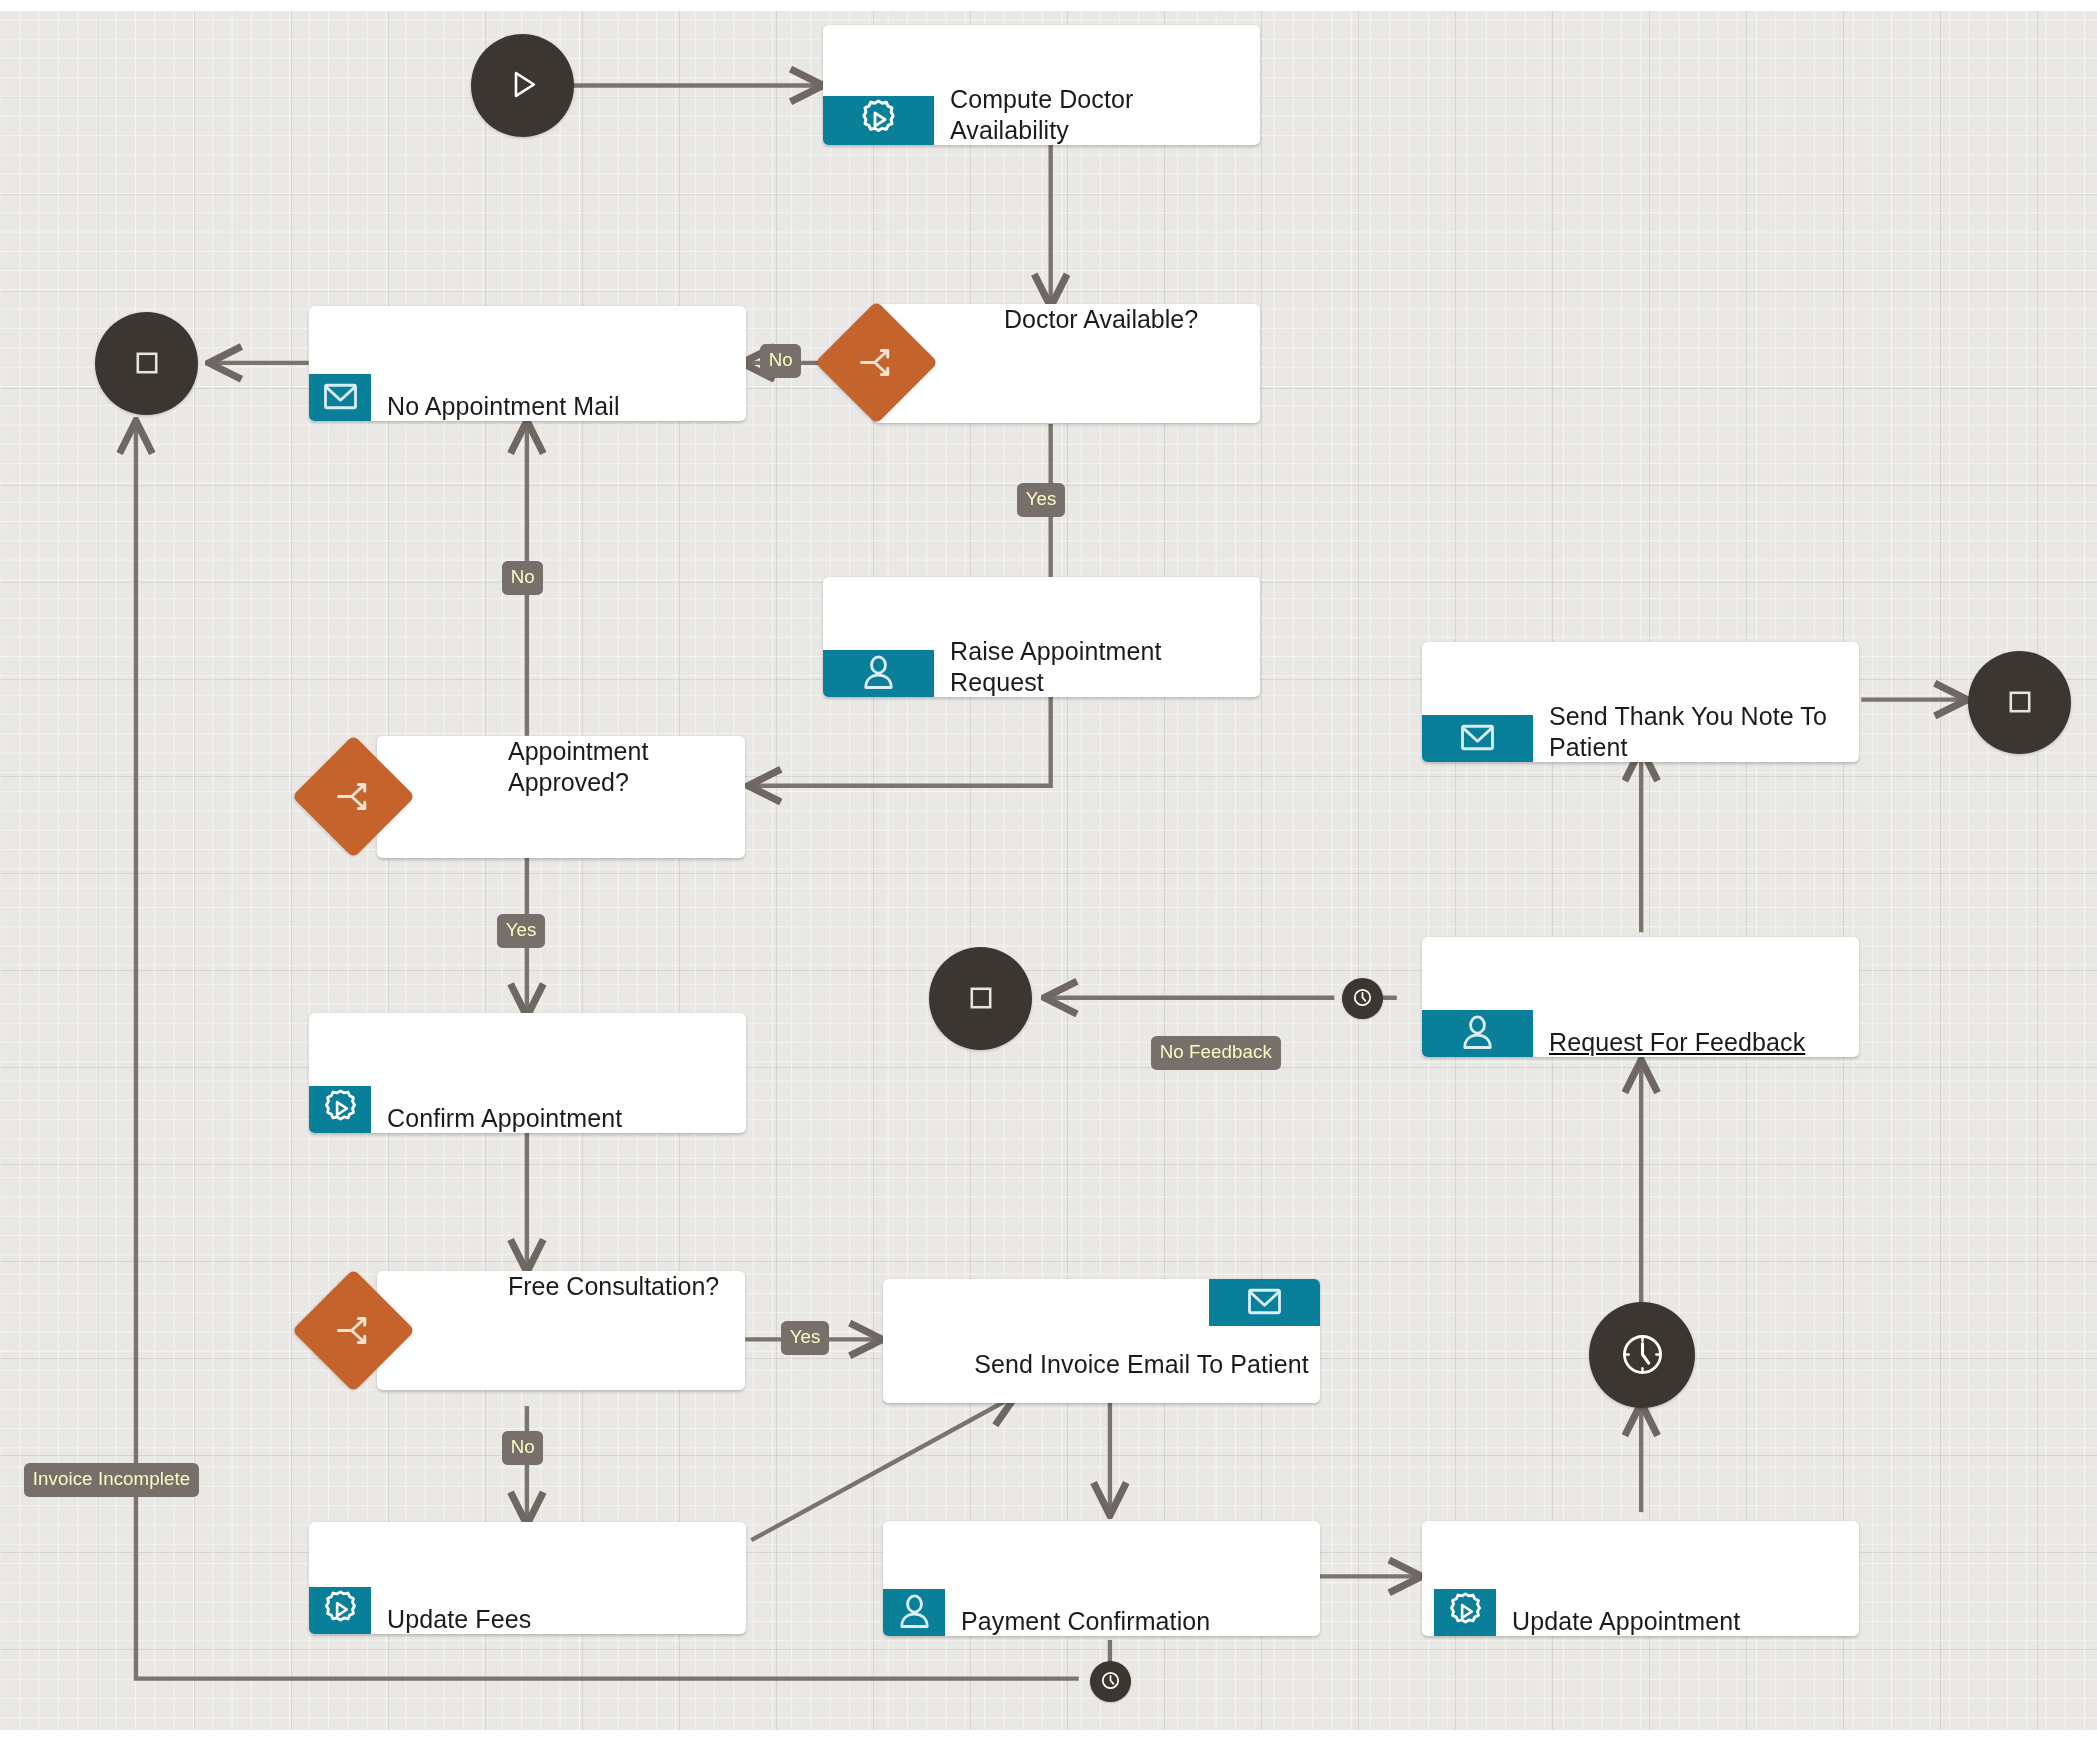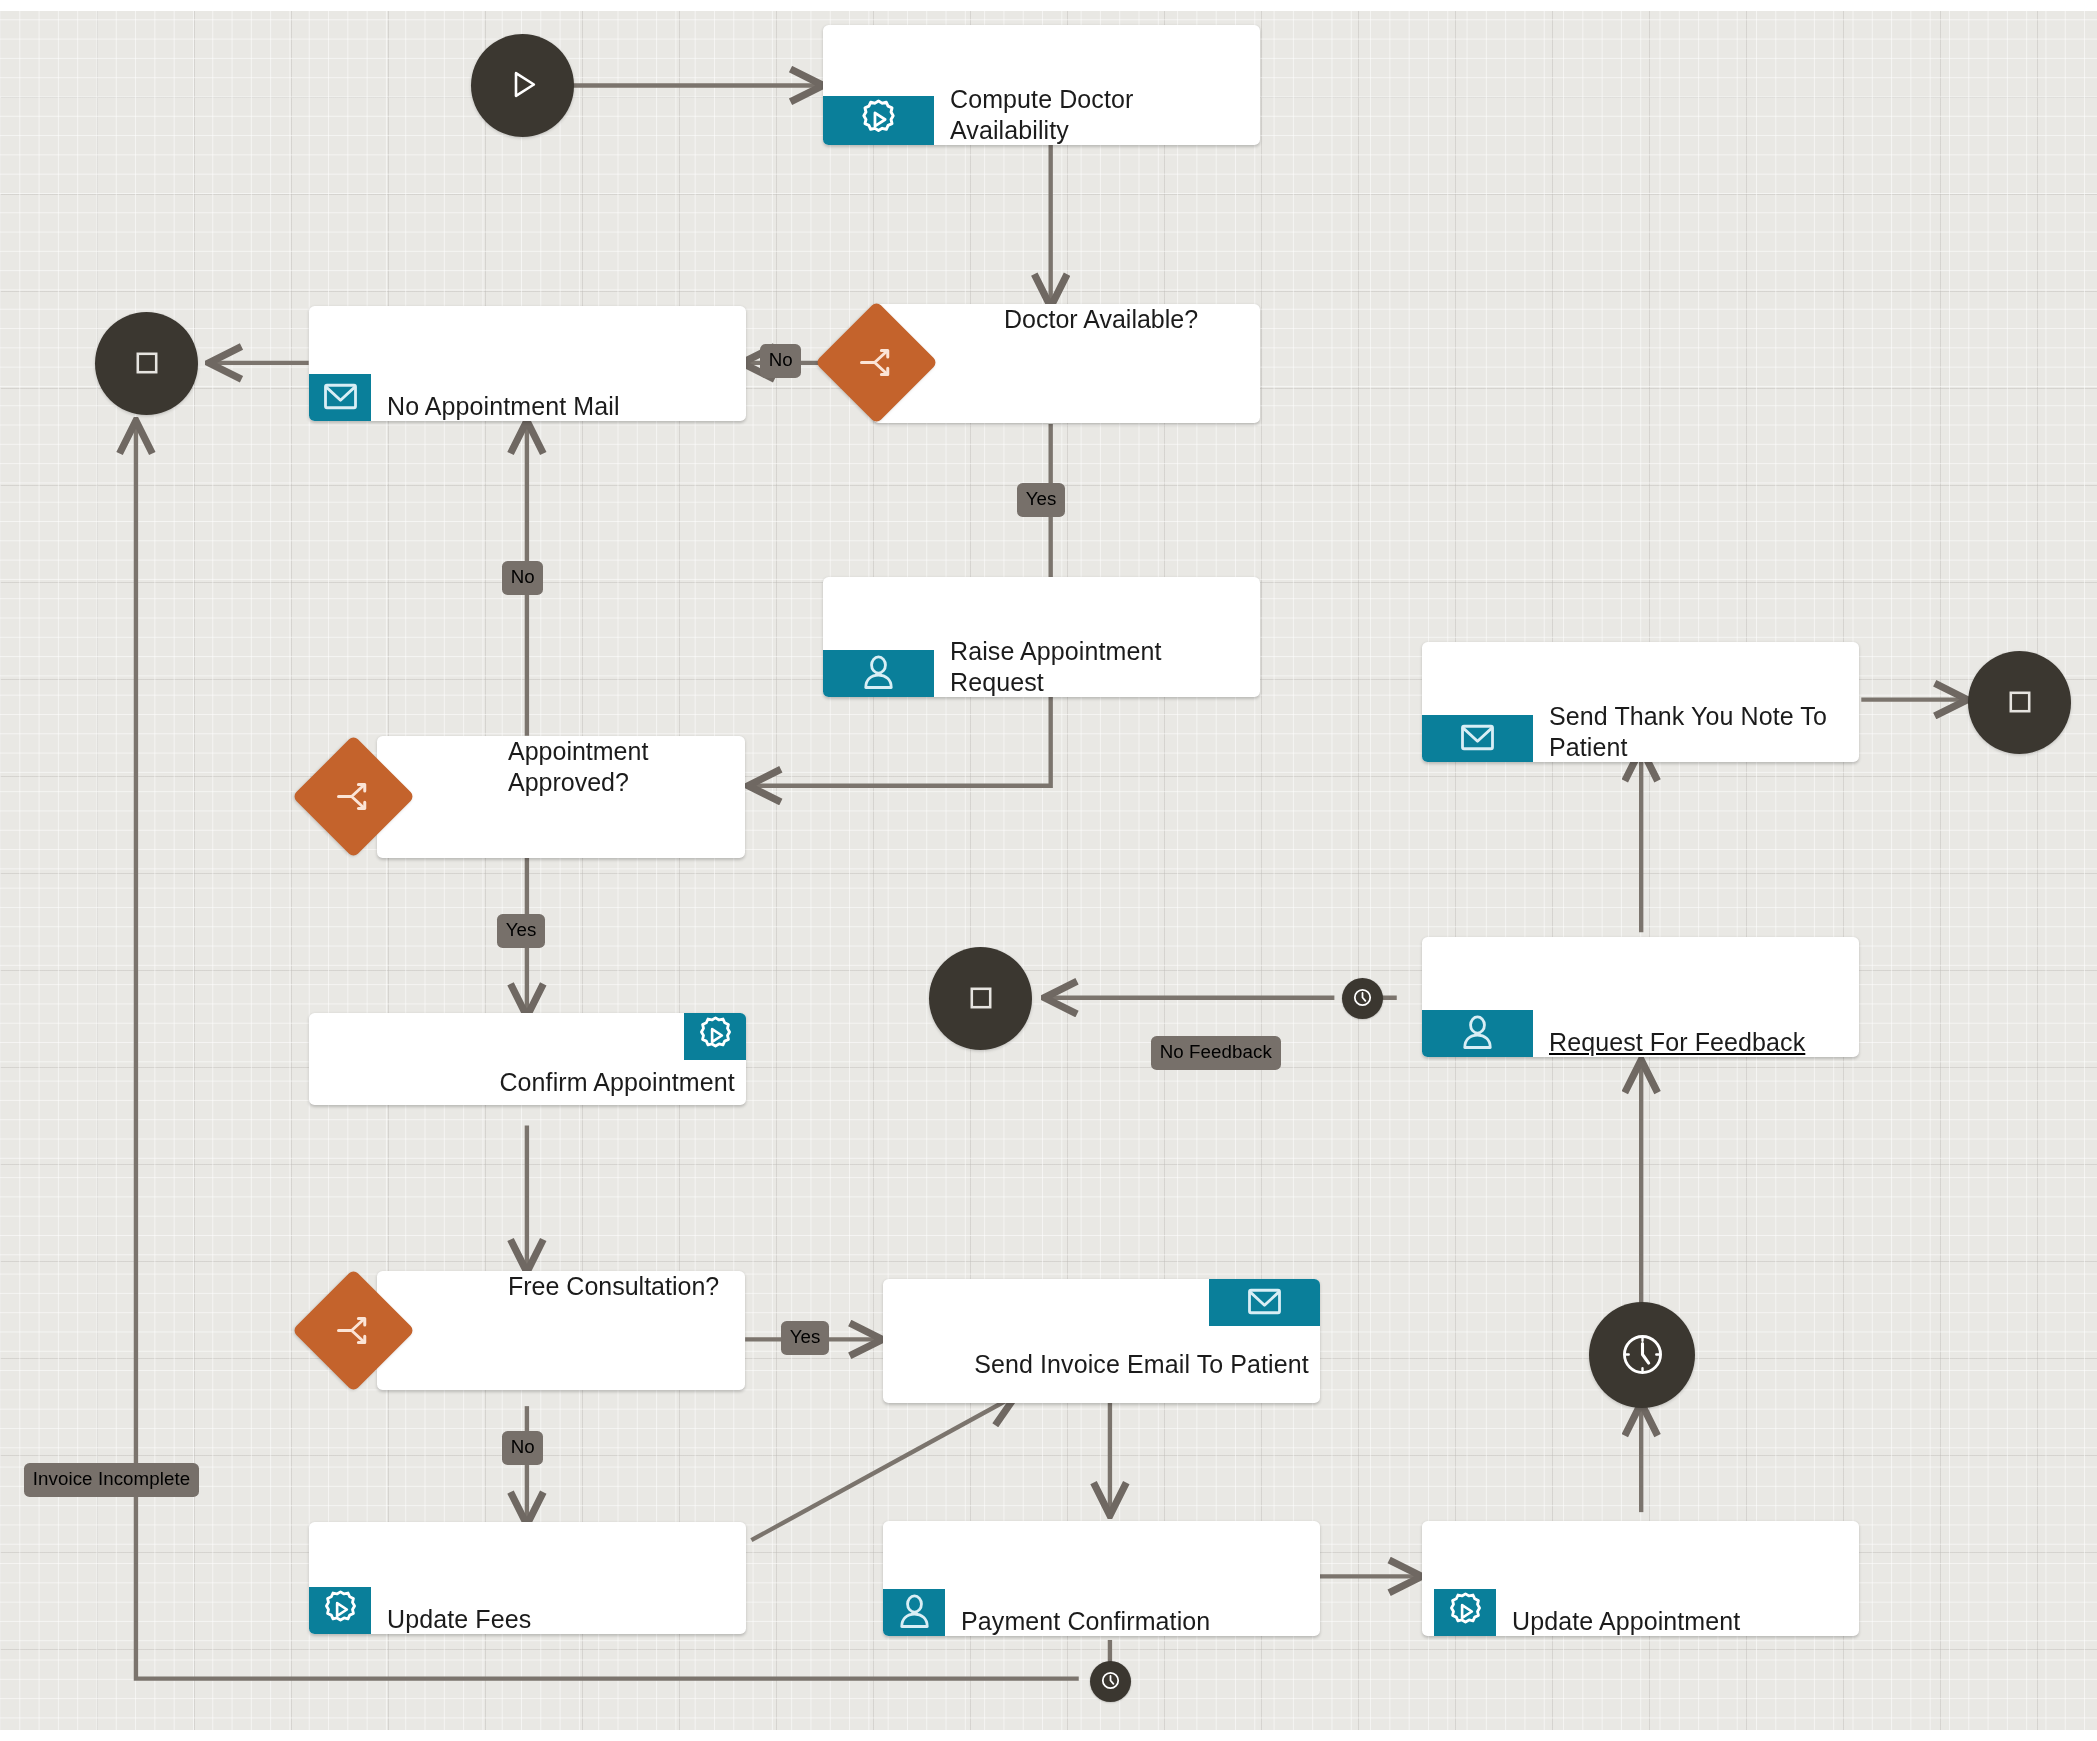--- a/index.html
+++ b/index.html
@@ -114,21 +114,21 @@
     display: flex;
     align-items: center;
     justify-content: center;
     box-shadow: 0 1.2px 3.1px rgba(0,0,0,0.18);
   }
 
   
   .edge-label {
     position: absolute;
     background: #77706a;
-    color: #000000;
+    color: #fef9c3;
     font-size: 18.7px;
     line-height: 1;
     padding: 6.9px 8.7px 8px 8.7px;
     border-radius: 5.6px;
     white-space: nowrap;
     letter-spacing: 0.1px;
   }
 </style>
 </head>
 <body>
@@ -262,21 +262,21 @@
   <div class="diamond" style="left:310px; top:753px; width:87px; height:87px;">
     <span class="gw-icon">
       <svg width="45" height="45" viewBox="0 0 24 24">
         <path d="M4 12 H11 M11 12 L17.5 6 M11 12 L17.5 18" fill="none" stroke="#fbe4d6" stroke-width="1.6" stroke-linecap="round" stroke-linejoin="round"></path>
         <path d="M14.6 5.6 L18 5.6 L18 9" fill="none" stroke="#fbe4d6" stroke-width="1.6" stroke-linecap="round" stroke-linejoin="round"></path>
         <path d="M14.6 18.4 L18 18.4 L18 15" fill="none" stroke="#fbe4d6" stroke-width="1.6" stroke-linecap="round" stroke-linejoin="round"></path>
       </svg>
     </span>
   </div>
 
-  <div class="task" style="left:309px; top:1013px; width:437px; height:92px;flex-direction:column;">
+  <div class="task" style="left:309px; top:1013px; width:437px; height:120px;">
     <div class="icon-box teal" style="width:62px;">
       <span>
         <svg width="45" height="45" viewBox="0 0 24 24">
           <path d="M12 2.6 l1.9 1.1 2.1-.5 .9 2 2 .9 -.5 2.1 1.1 1.9 -1.1 1.9 .5 2.1 -2 .9 -.9 2 -2.1-.5 -1.9 1.1 -1.9-1.1 -2.1 .5 -.9-2 -2-.9 .5-2.1 -1.1-1.9 1.1-1.9 -.5-2.1 2-.9 .9-2 2.1 .5 Z" fill="none" stroke="#ffffff" stroke-width="1.5" stroke-linejoin="round"></path>
           <path d="M10.2 8.6 L15.4 12 L10.2 15.4 Z" fill="none" stroke="#ffffff" stroke-width="1.4" stroke-linejoin="round"></path>
         </svg>
       </span>
     </div>
     <div class="label">Confirm Appointment</div>
   </div>

